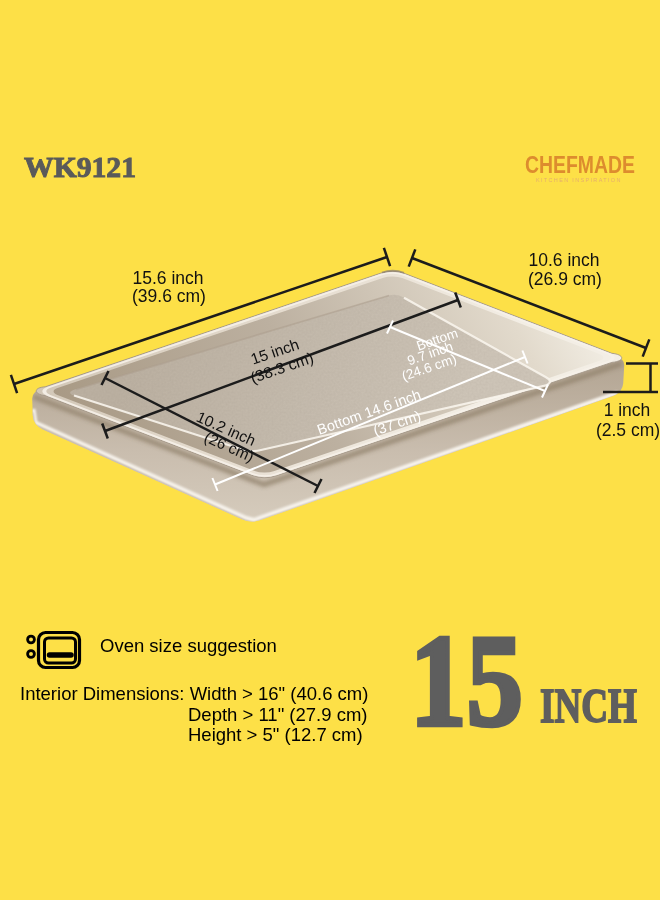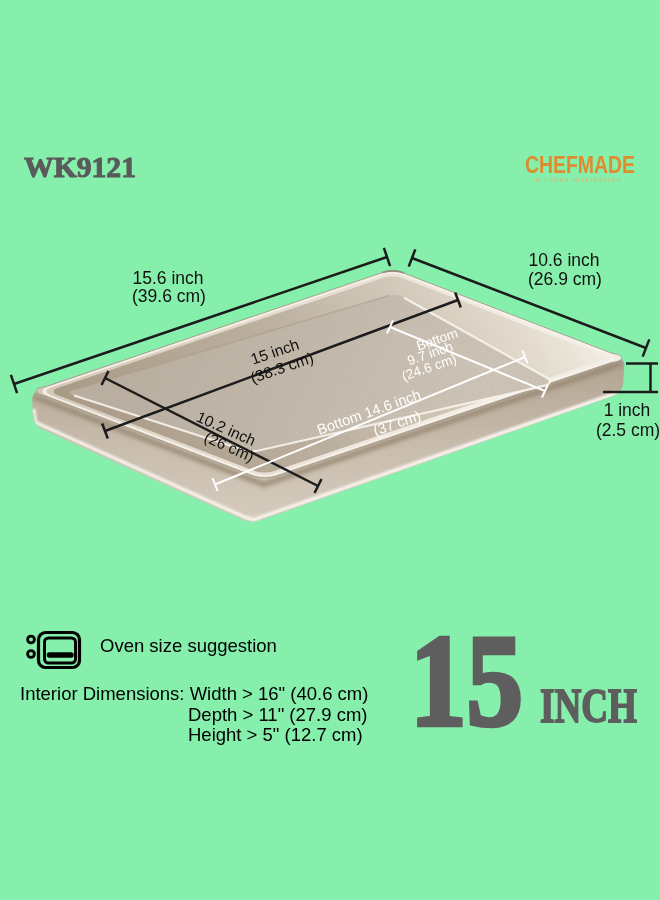--- a/index.html
+++ b/index.html
@@ -1,16 +1,16 @@
 <!DOCTYPE html>
 <html><head>
 <meta charset="utf-8">
 <style>
   html,body{margin:0;padding:0;background:#ffffff;}
-  #page{position:relative;width:660px;height:900px;background:#86efac;overflow:hidden;
+  #page{position:relative;width:660px;height:900px;background:#fde047;overflow:hidden;
         font-family:"Liberation Sans", sans-serif;}
   svg{position:absolute;left:0;top:0;}
 </style>
 </head>
 <body>
 <div id="page">
 <svg width="660" height="900" viewBox="0 0 660 900">
   <defs>
     <linearGradient id="wallExt" x1="0" y1="360" x2="0" y2="525" gradientUnits="userSpaceOnUse">
       <stop offset="0" stop-color="#b2a492"></stop>

